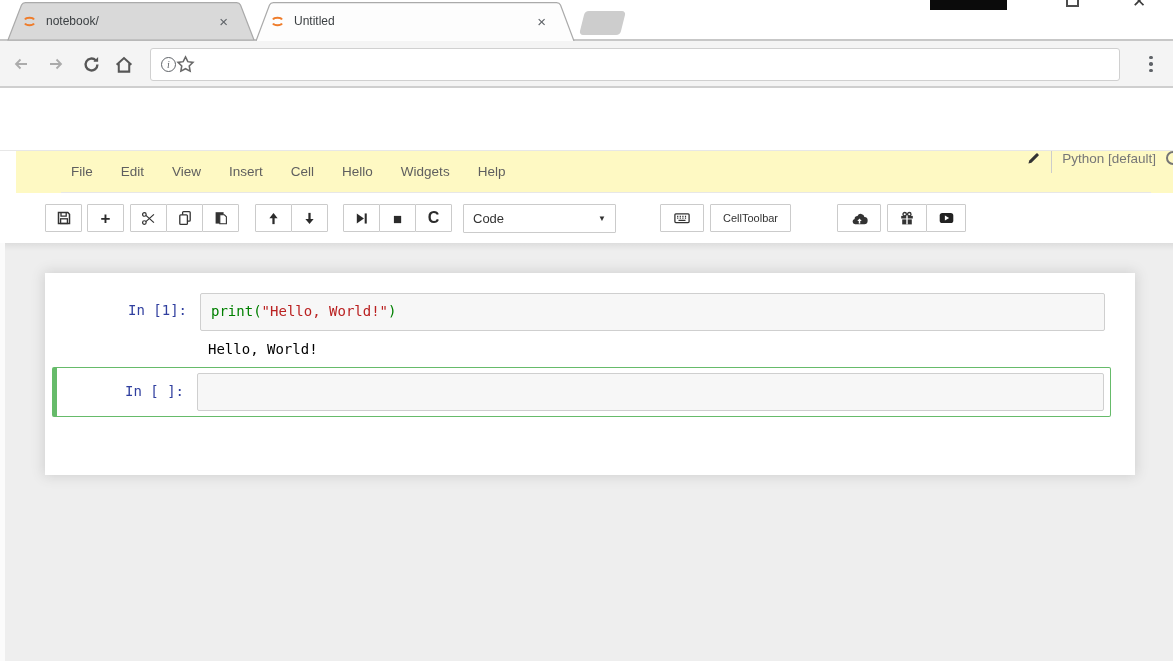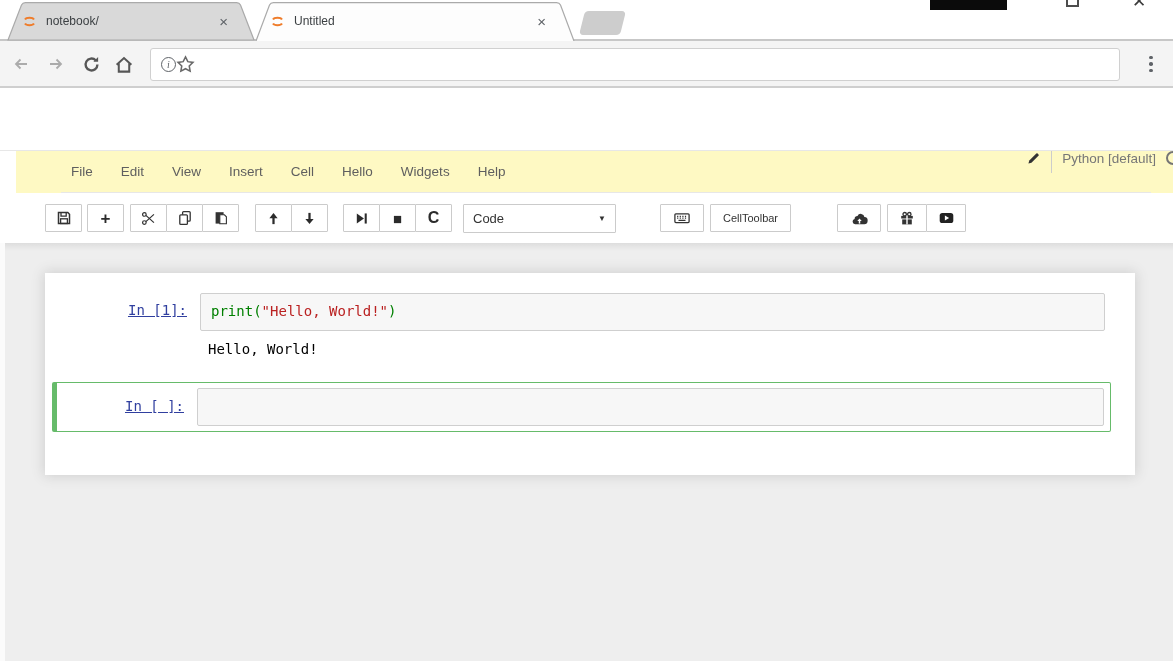--- a/index.html
+++ b/index.html
@@ -55,27 +55,27 @@
   .glyph { font-size:15px; font-weight:bold; color:#2b2b2b; line-height:1; }
   .cellsel { position:absolute; left:463px; top:11px; width:153px; height:29px; background:#fff; border:1px solid #cbcbcb; border-radius:1px; display:flex; align-items:center; padding:0 9px; font-size:13px; color:#333; cursor:pointer; }
   .cellsel .caret { margin-left:auto; font-size:8px; color:#333; }
 
   
   .content { position:absolute; left:0; top:243px; width:1173px; height:418px; background:#eee; }
   .content::before { content:""; position:absolute; left:0; top:0; right:0; height:8px; background:linear-gradient(rgba(0,0,0,0.07),rgba(0,0,0,0)); }
   .leftstrip { position:absolute; left:0; top:0; width:5px; height:418px; background:#fbfbfb; }
   .nbpanel { position:absolute; left:45px; top:30px; width:1090px; height:202px; background:#fff; box-shadow:0 0 12px 1px rgba(87,87,87,0.2); padding:20px 15px 0 15px; }
   .cellrow { display:flex; align-items:flex-start; }
-  .prompt { width:127px; flex:0 0 127px; text-align:right; font-family:"DejaVu Sans Mono","Liberation Mono",monospace; font-size:14px; color:#303f9f; padding-top:9px;text-decoration:underline; }
+  .prompt { width:127px; flex:0 0 127px; text-align:right; font-family:"DejaVu Sans Mono","Liberation Mono",monospace; font-size:14px; color:#303f9f; padding-top:9px; }
   .inputarea { flex:1; margin-left:13px; margin-right:15px; background:#f7f7f7; border:1px solid #cfcfcf; border-radius:2px; padding:9px 10px; font-family:"DejaVu Sans Mono","Liberation Mono",monospace; font-size:14px; min-height:38px; }
   .kw { color:#008000; }
   .str { color:#ba2121; }
   .outputrow { display:flex; align-items:flex-end; margin-top:10px; }
   .outputtext { flex:1; margin-left:13px; padding-left:8px; font-family:"DejaVu Sans Mono","Liberation Mono",monospace; font-size:14px; color:#000; }
-  .cellselected { margin-top:25px; margin-left:-8px; margin-right:9px; border:1px solid #66bb6a; border-left:5px solid #66bb6a; border-radius:2px; padding:5px 0; display:flex; align-items:flex-start; }
+  .cellselected { margin-top:10px; margin-left:-8px; margin-right:9px; border:1px solid #66bb6a; border-left:5px solid #66bb6a; border-radius:2px; padding:5px 0; display:flex; align-items:flex-start; }
   .cellselected .prompt { padding-top:10px; }
   .cellselected .inputarea { margin-right:6px; }
 </style>
 </head>
 <body>
 
 <div class="tabstrip">
   <svg class="tabshapes" width="1173" height="41">
     <line x1="0" y1="40" x2="1173" y2="40" stroke="#b5b5b5" stroke-width="1.4"></line>
     <path d="M8 40 L21.5 5 Q22.6 2.6 25.4 2.6 L236.6 2.6 Q239.4 2.6 240.5 5 L254 40 Z" fill="#d9d9d9" stroke="#aaaaaa" stroke-width="1.2"></path>

